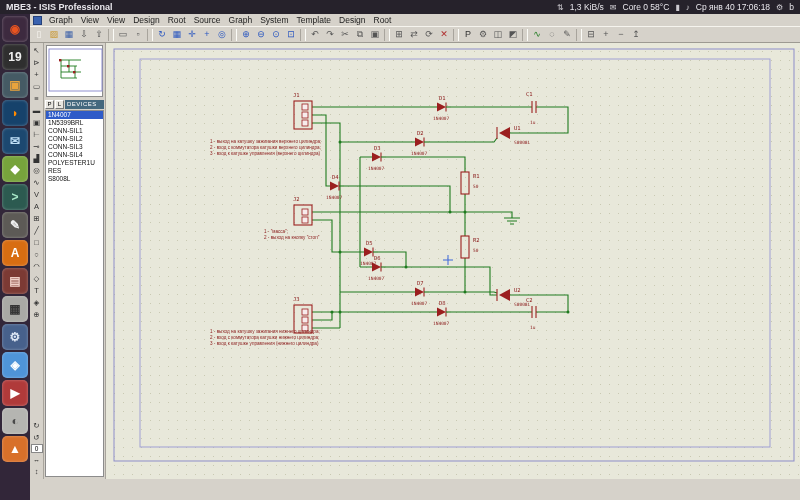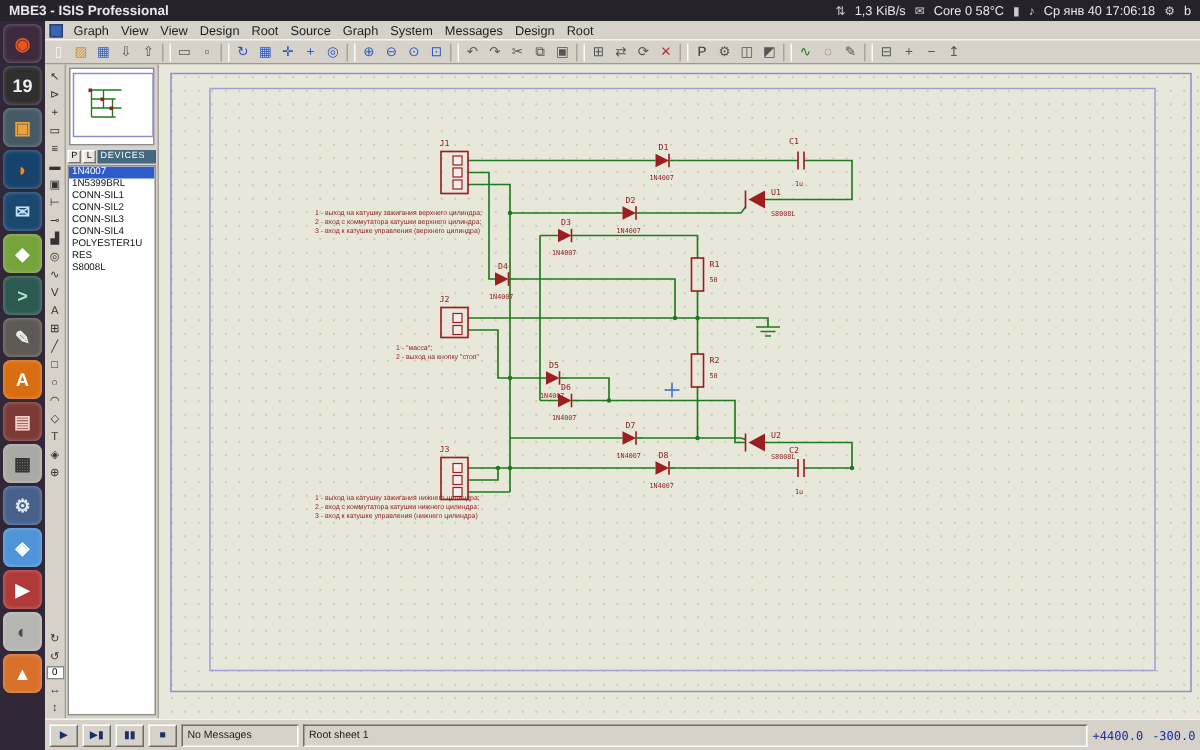--- a/index.html
+++ b/index.html
@@ -108,21 +108,21 @@
       <span class="app-icon"></span>
       <span style="display:flex">
           <span class="menu-item">Graph</span>
           <span class="menu-item">View</span>
           <span class="menu-item">View</span>
           <span class="menu-item">Design</span>
           <span class="menu-item">Root</span>
           <span class="menu-item">Source</span>
           <span class="menu-item">Graph</span>
           <span class="menu-item">System</span>
-          <span class="menu-item">Messages</span>
+          <span class="menu-item">Template</span>
           <span class="menu-item">Design</span>
           <span class="menu-item">Root</span>
         </span>
     </div>
 
     <div class="toolbar">
         <span class="tb" style="color: rgb(248, 246, 240);">▯</span>
         <span class="tb" style="color: rgb(201, 150, 46);">▨</span>
         <span class="tb" style="color: rgb(58, 95, 168);">▦</span>
         <span class="tb" style="color: rgb(85, 85, 85);">⇩</span>
@@ -383,26 +383,14 @@
             <div class="note-line">2 - выход на кнопку "стоп"</div>
           </div>
         <div class="note" style="left:104px;top:286px">
             <div class="note-line">1 - выход на катушку зажигания нижнего цилиндра;</div>
             <div class="note-line">2 - вход с коммутатора катушки нижнего цилиндра;</div>
             <div class="note-line">3 - вход к катушке управления (нижнего цилиндра)</div>
           </div>
       </div>
     </div>
 
-    <div class="statusbar">
-      <span class="sim-btn">▶</span>
-      <span class="sim-btn">▶▮</span>
-      <span class="sim-btn">▮▮</span>
-      <span class="sim-btn">■</span>
-      <span class="sunken msg">No Messages</span>
-      <span class="sunken sheet">Root sheet 1</span>
-      <span class="coords">
-        <span>+4400.0</span>
-        <span>-300.0</span>
-      </span>
-    </div>
   </div>
 </div>
 
 </body></html>

